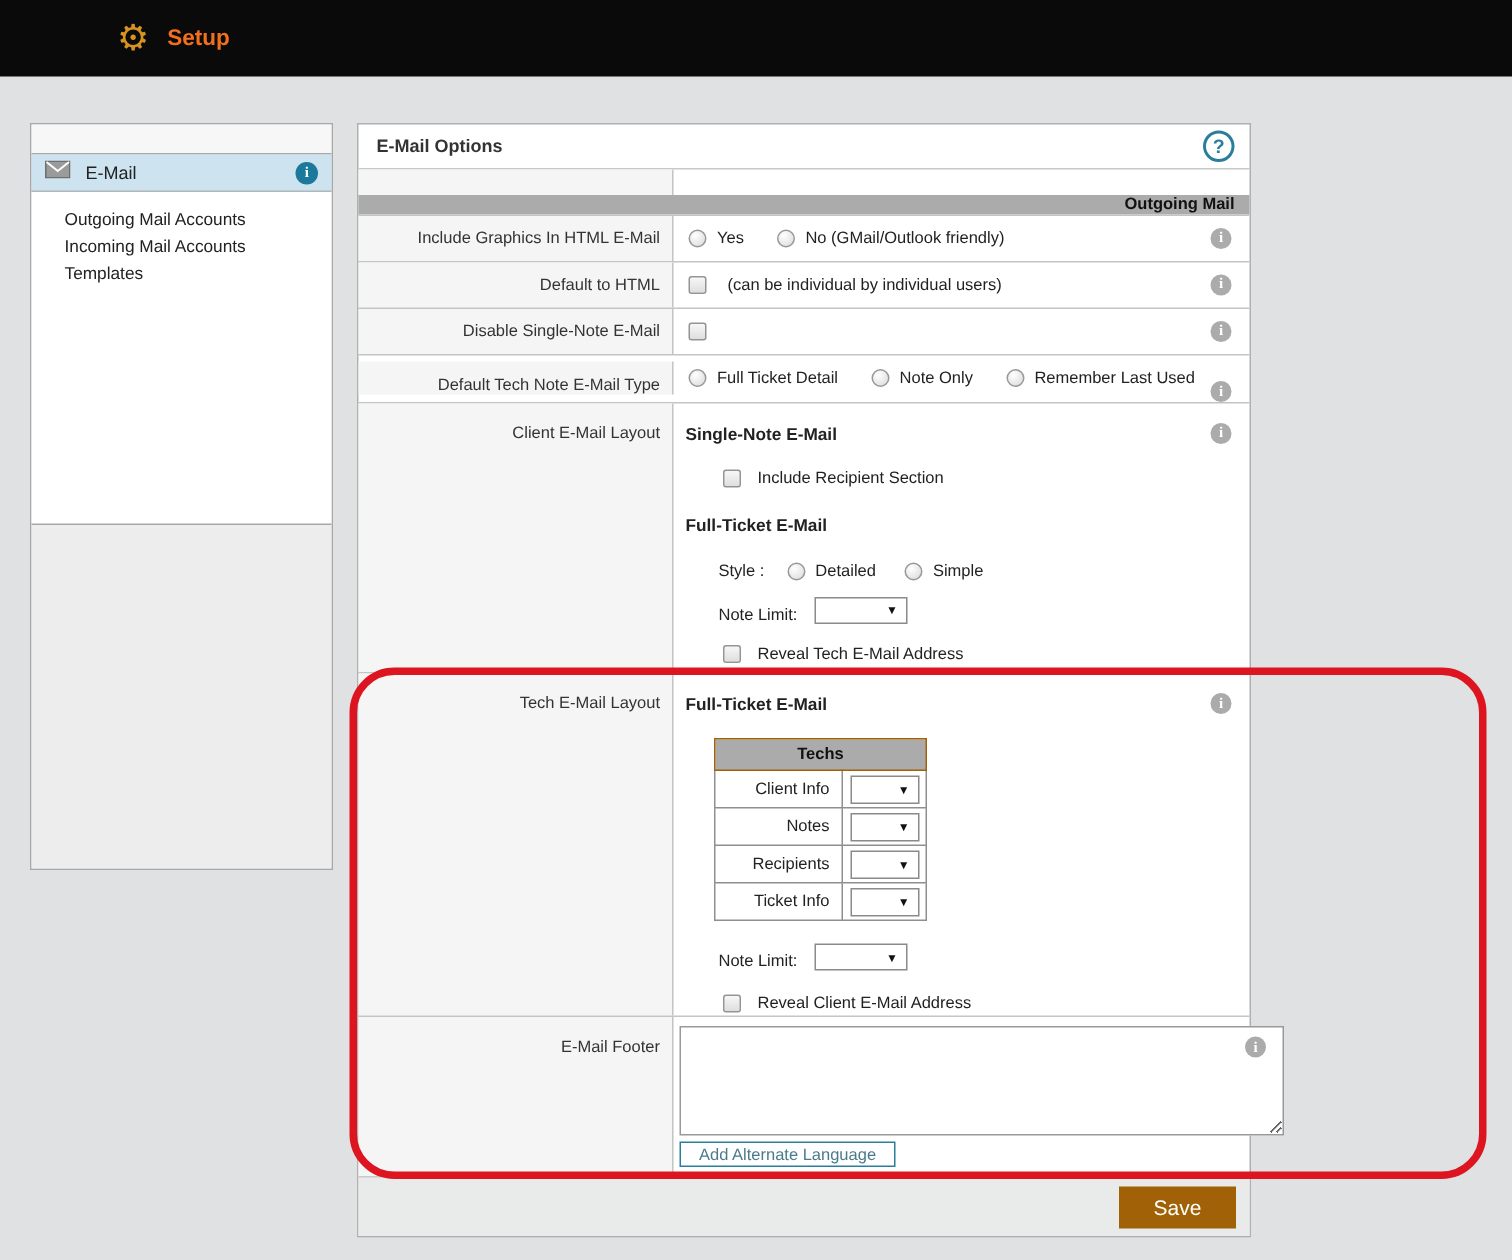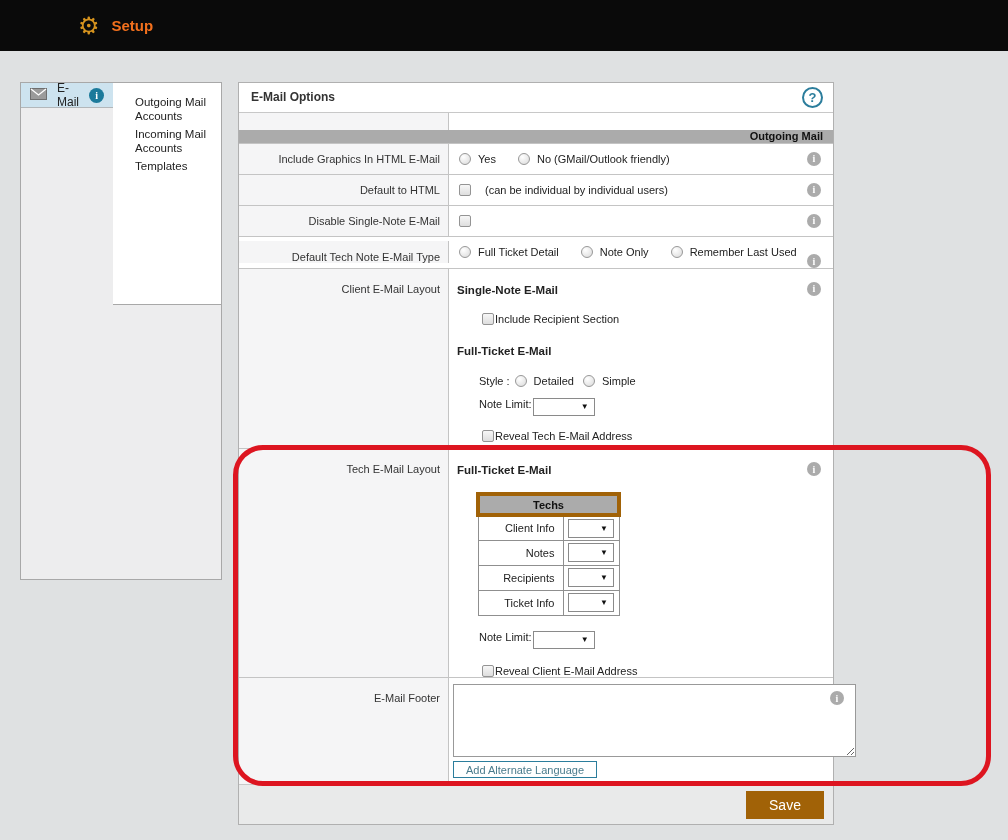--- a/index.html
+++ b/index.html
@@ -15,21 +15,21 @@
   .topbar {
     position:absolute; left:0; top:0; width:1008px; height:51px;
     background:#0a0a0a; display:flex; align-items:center;
   }
   .gear { margin-left:78px; font-size:24px; line-height:24px; color:#d6931e; }
   .topbar-title { margin-left:12px; font-size:15px; font-weight:bold; color:#f2701d; }
 
   
   .sidebar {
     position:absolute; left:20px; top:82px; width:202px; height:498px;
-    background:#ededee; border:1px solid #a8a8a8; display:flex; flex-direction:row;
+    background:#ededee; border:1px solid #a8a8a8; display:flex; flex-direction:column;
   }
   .side-blank { height:20px; background:#f7f7f8; border-bottom:1px solid #a8a8a8; }
   .side-header {
     height:25px; background:#cde3ef; border-bottom:1px solid #b2b7ba;
     display:flex; align-items:center; padding:0 9px; gap:10px;
   }
   .side-header .hdr-label { font-size:12px; color:#222; flex:1; }
   .info-teal {
     width:15px; height:15px; border-radius:50%; background:#1b7a9b; color:#fff;
     font-size:10px; font-weight:bold; display:flex; align-items:center; justify-content:center;
@@ -89,21 +89,21 @@
     display:inline-flex; align-items:center; justify-content:flex-end;
     width:62px; height:18px; border:1px solid #8a8a8a; background:#fff; padding-right:5px;
   }
   .select.small { width:46px; height:19px; }
   .sel-arrow { font-size:8px; color:#111; }
   .inline-lab { font-size:11px; color:#222; }
 
   
   table.techs { border-collapse:collapse; margin:16px 0 0 27px; }
   table.techs th {
-    background:#ababab; border:4px solid #a16207; font-size:11px; font-weight:bold;
+    background:#ababab; border:1px solid #a16207; font-size:11px; font-weight:bold;
     color:#111; height:21px; text-align:center; padding:0 4px;
   }
   table.techs td { border:1px solid #8f8f8f; font-size:11px; color:#222; }
   td.t-lbl { width:85px; text-align:right; padding-right:8px; height:25px; background:#fff; }
   td.t-sel { width:56px; text-align:center; padding:0 4px; background:#fff; }
 
   
   .footer-textarea {
     display:block; margin:6px 0 0 4px; width:403px; height:73px;
     border:1px solid #999; resize:both; font-family:"Liberation Sans", sans-serif; font-size:11px;
@@ -123,21 +123,21 @@
     width:78px; height:28px; background:#a16207; color:#fff; border:none;
     font-size:14px; cursor:pointer; font-family:"Liberation Sans", sans-serif;
   }
 
   
   .annotation {
     position:absolute; left:233px; top:445px; width:758px; height:341px;
     border:5px solid #dd1520; border-radius:30px; pointer-events:none; z-index:50;
   }
 
-  .line { display:flex; align-items:flex-start; gap:1px; }
+  .line { display:flex; align-items:flex-end; gap:11px; }
 </style>
 </head>
 <body>
 
 <div class="topbar">
   <span class="gear">⚙</span>
   <span class="topbar-title">Setup</span>
 </div>
 
 <div class="sidebar">

